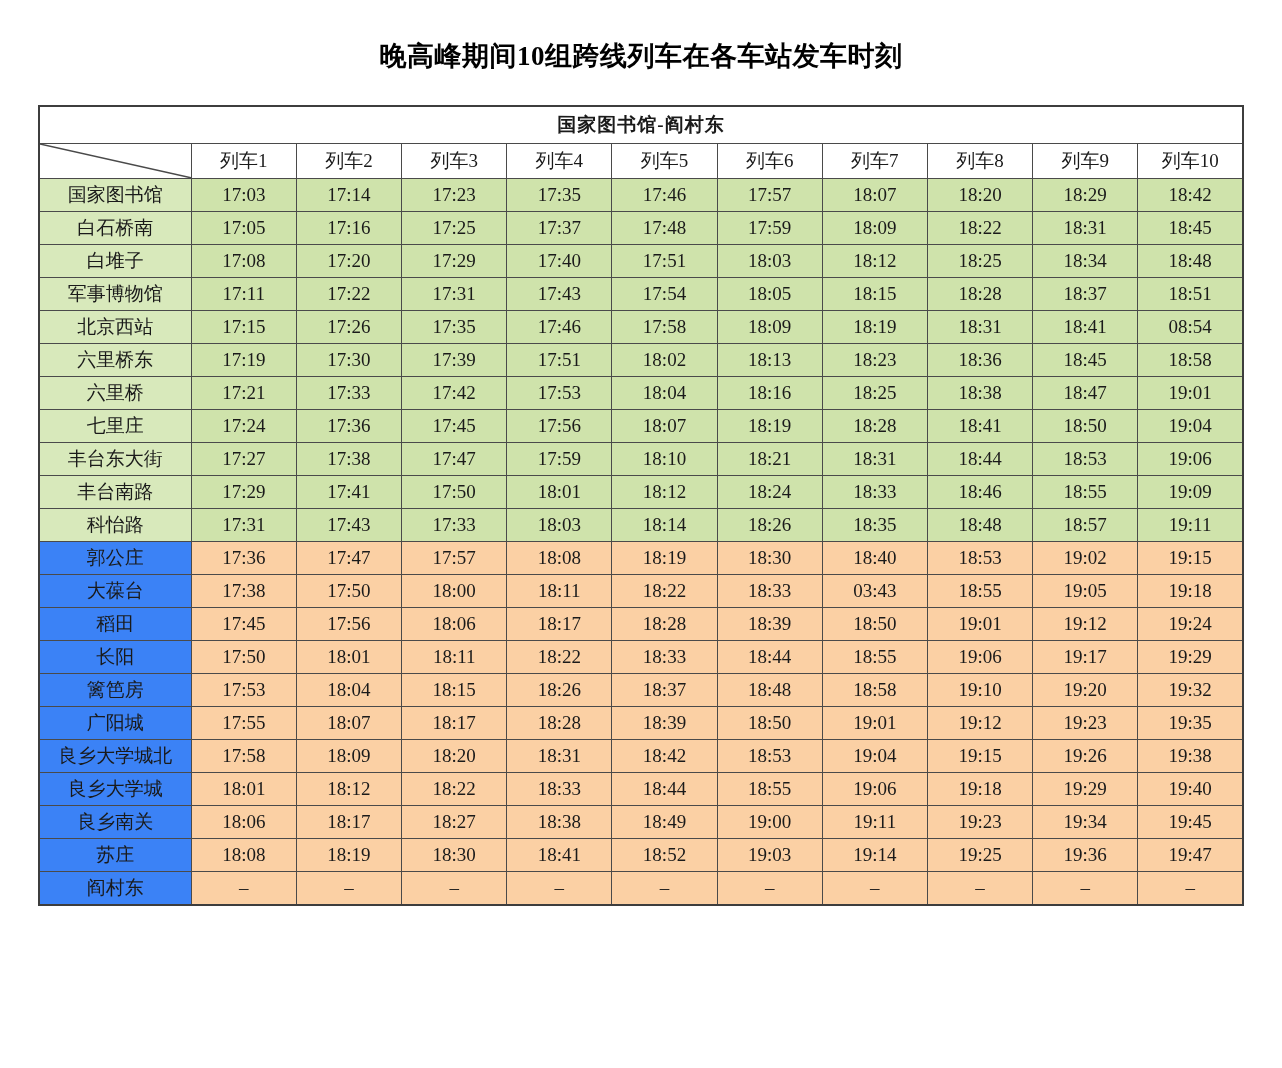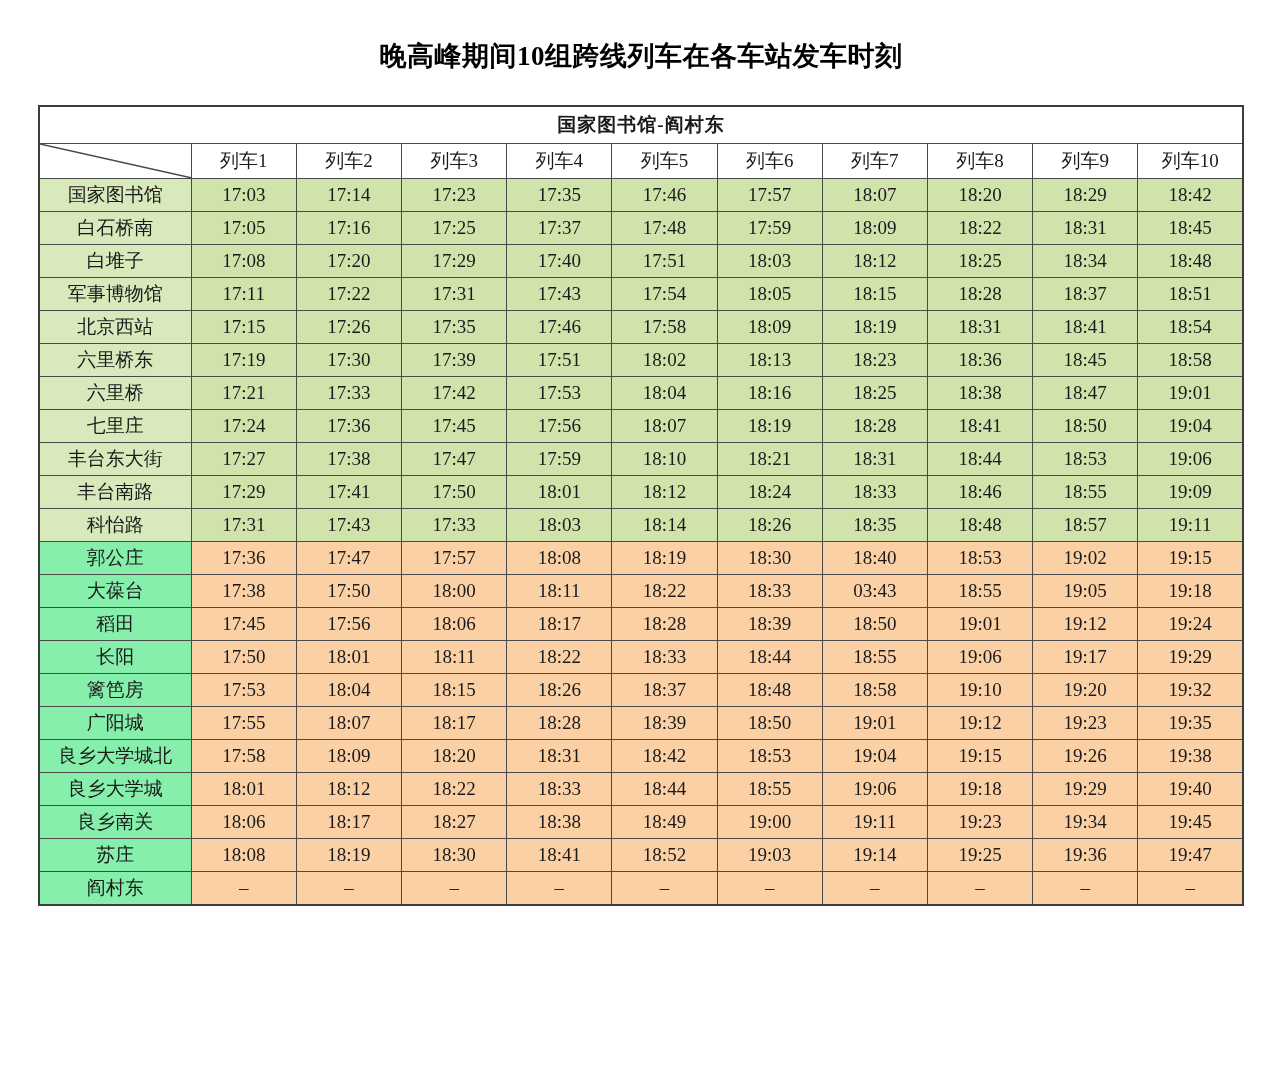--- a/index.html
+++ b/index.html
@@ -75,21 +75,21 @@
   }
   .station {
     background: #ffffff;
     font-size: 19px;
     white-space: nowrap;
   }
   tr.green .station { background: #ffffff; text-align: center; }
   tr.green td.time { background: #cfe3ab; }
   tr.orange td.time { background: #fbd0a4; }
   tr.green td.station { background: #d8e9bb; }
-  tr.orange td.station { background: #86efac; }
+  tr.orange td.station { background: #3b82f6; }
   col.c-station { width: 152px; }
   col.c-train { width: 105px; }
   .watermark {
     position: absolute;
     left: 0;
     right: 0;
     bottom: 10px;
     text-align: center;
     font-family: "Liberation Serif", serif;
     font-size: 27px;
@@ -223,21 +223,21 @@
             <td class="station">北京西站</td>
             <td class="time">17:15</td>
             <td class="time">17:26</td>
             <td class="time">17:35</td>
             <td class="time">17:46</td>
             <td class="time">17:58</td>
             <td class="time">18:09</td>
             <td class="time">18:19</td>
             <td class="time">18:31</td>
             <td class="time">18:41</td>
-            <td class="time">18:54</td>
+            <td class="time">08:54</td>
           </tr>
           <tr class="green">
             <td class="station">六里桥东</td>
             <td class="time">17:19</td>
             <td class="time">17:30</td>
             <td class="time">17:39</td>
             <td class="time">17:51</td>
             <td class="time">18:02</td>
             <td class="time">18:13</td>
             <td class="time">18:23</td>

